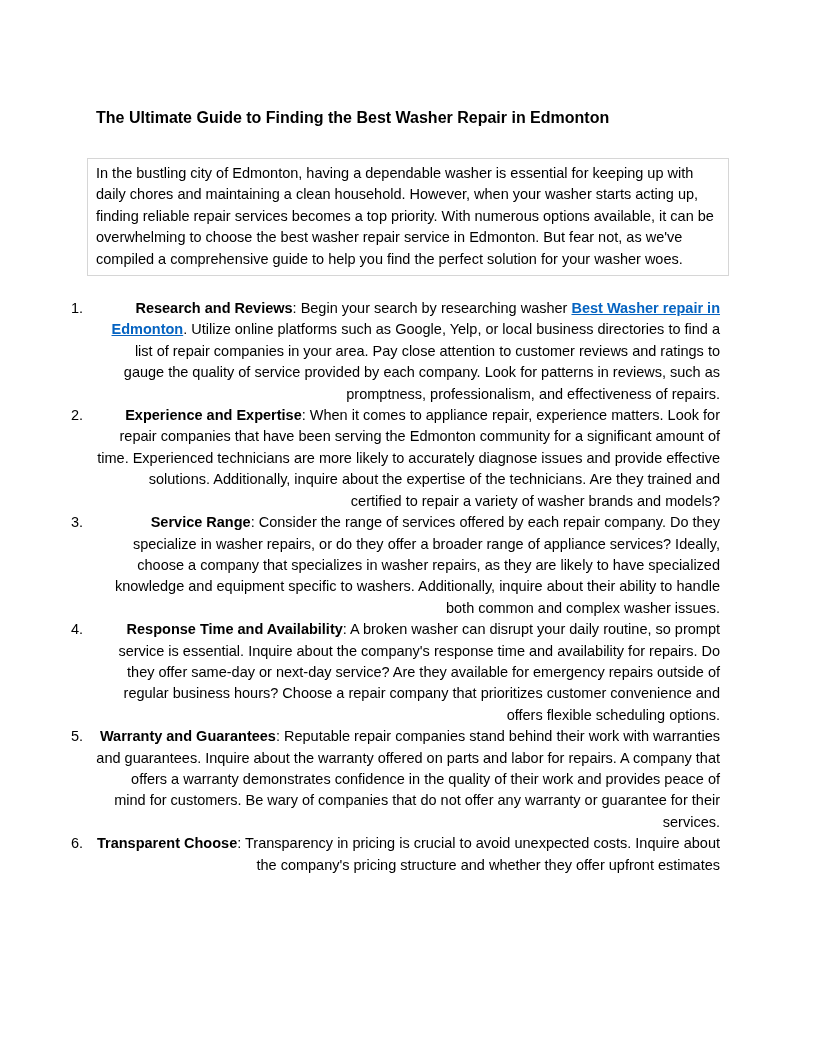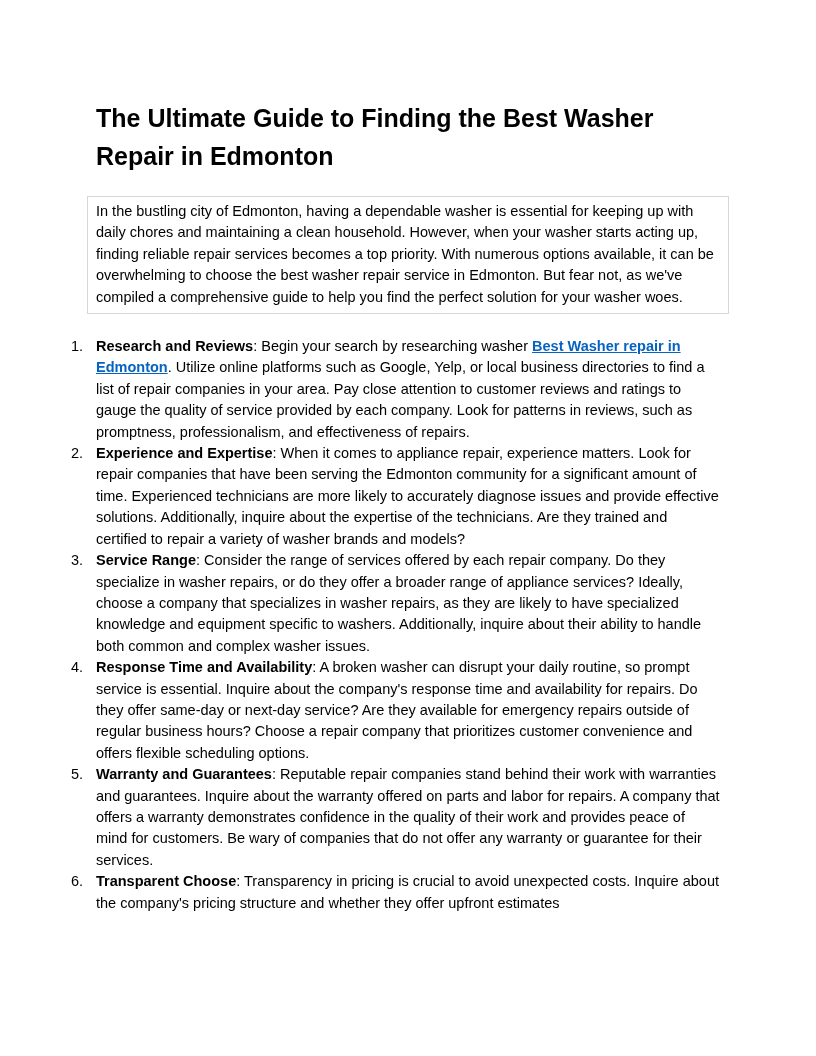--- a/index.html
+++ b/index.html
@@ -11,21 +11,21 @@
     color: #000000;
     font-family: "Liberation Sans", "DejaVu Sans", sans-serif;
     overflow: hidden;
   }
   .page {
     width: 816px;
     height: 1056px;
     padding: 99px 96px 0 96px;
   }
   .title {
-    font-size: 25px;
+    font-size: 16px;
     font-weight: 700;
     line-height: 38px;
     margin: 0 0 21px 0;
     color: #000000;
   }
   .intro-box {
     border: 1px solid var(--intro-border, #d6d6d6);
     margin: 4px -9px 22px -9px;
     padding: 4px 8px 5px 8px;
   }
@@ -44,20 +44,21 @@
     margin-left: -25px;
     font-size: 14.5px;
     line-height: 21.4px;
   }
   .num {
     width: 25px;
     flex: none;
   }
   .item-text {
     flex: 1;
+    text-align: right;
   }
   .bold {
     font-weight: 700;
   }
   .doc-link {
     color: var(--link-color, #0563C1);
     font-weight: 700;
     text-decoration: underline;
   }
 </style>

